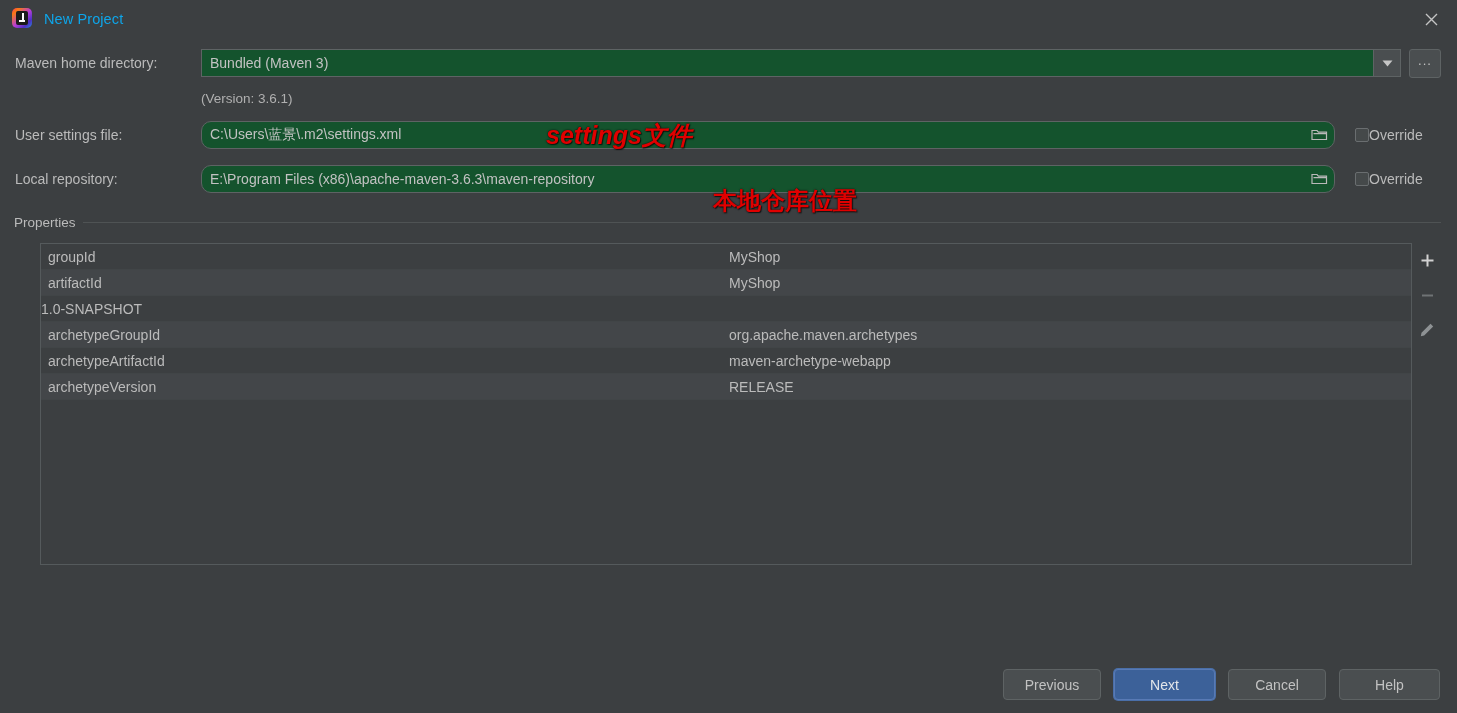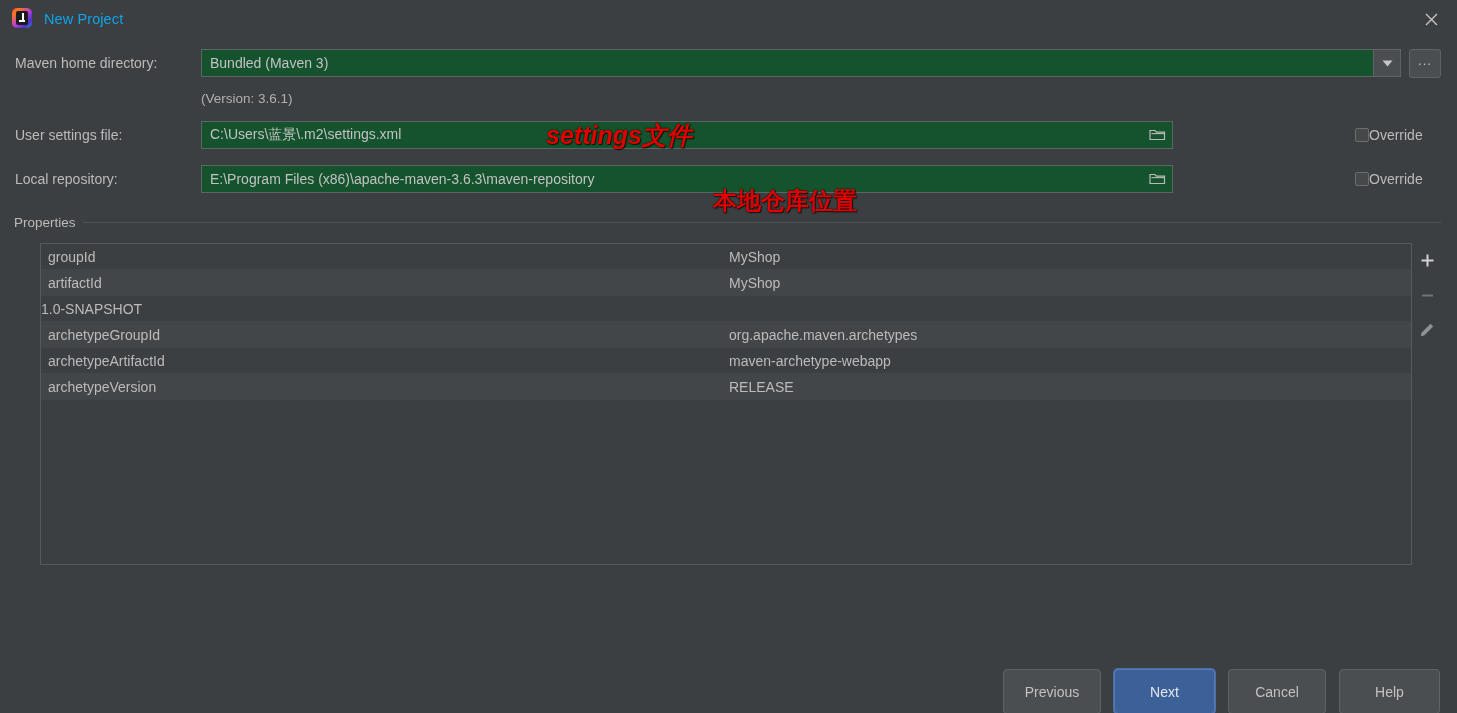--- a/index.html
+++ b/index.html
@@ -92,21 +92,21 @@
   }
   .browse-btn {
     position: absolute; left: 1409px; top: 49px;
     width: 32px; height: 29px;
     background: #4a4e50; border: 1px solid #5e6364; border-radius: 3px;
     display: flex; align-items: center; justify-content: center;
     font-size: 13px; color: #c0c0c0; letter-spacing: 1px;
     padding-bottom: 6px;
   }
 
-  .path-field { left: 201px; top: 121px; width: 972px; }
+  .path-field { left: 201px; top: 121px; width: 1134px; border-radius: 10px; }
   .path-field.second { top: 165px; }
   .path-field .folder-ico {
     position: absolute; right: 6px; top: 5px;
   }
 
   .chk-wrap {
     position: absolute;
     display: flex; align-items: center; gap: 0;
     font-size: 14px; color: #bbbbbb;
   }
@@ -161,21 +161,21 @@
     position: absolute; left: 1413px; top: 243px;
     width: 28px; height: 322px;
     display: flex; flex-direction: column; align-items: center;
     padding-top: 6px; gap: 13px;
   }
   .tb-btn { width: 22px; height: 22px; display: flex; align-items: center; justify-content: center; }
 
   
   .btn {
     position: absolute; top: 669px;
-    height: 45px;
+    height: 31px;
     background: #4a4e50;
     border: 1px solid #5e6364;
     border-radius: 4px;
     display: flex; align-items: center; justify-content: center;
     font-size: 14px; color: #c2c2c2;
     cursor: default;
   }
   .btn-prev   { left: 1003px; width: 98px; }
   .btn-next   {
     left: 1114px; width: 101px;

